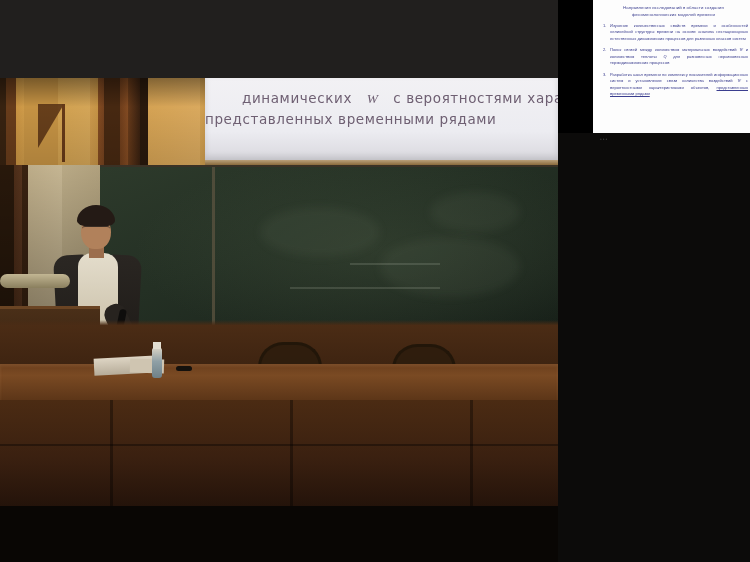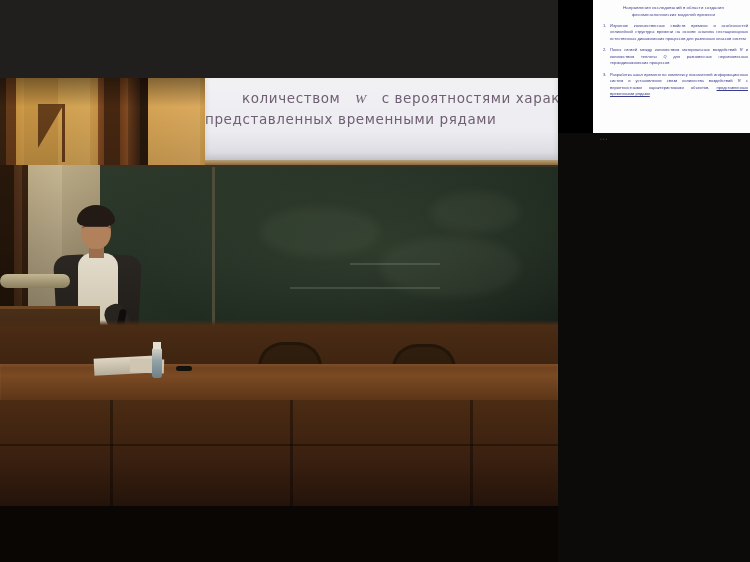--- a/index.html
+++ b/index.html
@@ -512,21 +512,21 @@
 
     <div id="video-frame">
 
       <div class="wall"></div>
       <div class="wall-bracket"></div>
       <div class="wall-bracket-post"></div>
       <div class="wall-shadow"></div>
 
       <div class="projection-screen">
         <div class="slide-line" id="proj-line-1">
-          <span>количеством</span>
+          <span>динамических</span>
           &nbsp;&nbsp;<span id="proj-italic">W</span>&nbsp;&nbsp;
           <span>с вероятностями характерных со</span>
         </div>
         <div class="slide-line" id="proj-line-2">представленных временными рядами</div>
       </div>
       <div class="projection-screen-bottom-trim"></div>
 
       <div class="chalkboard-wrap">
         <div class="board-left-wall"></div>
         <div class="board-left-wall-shade"></div>

